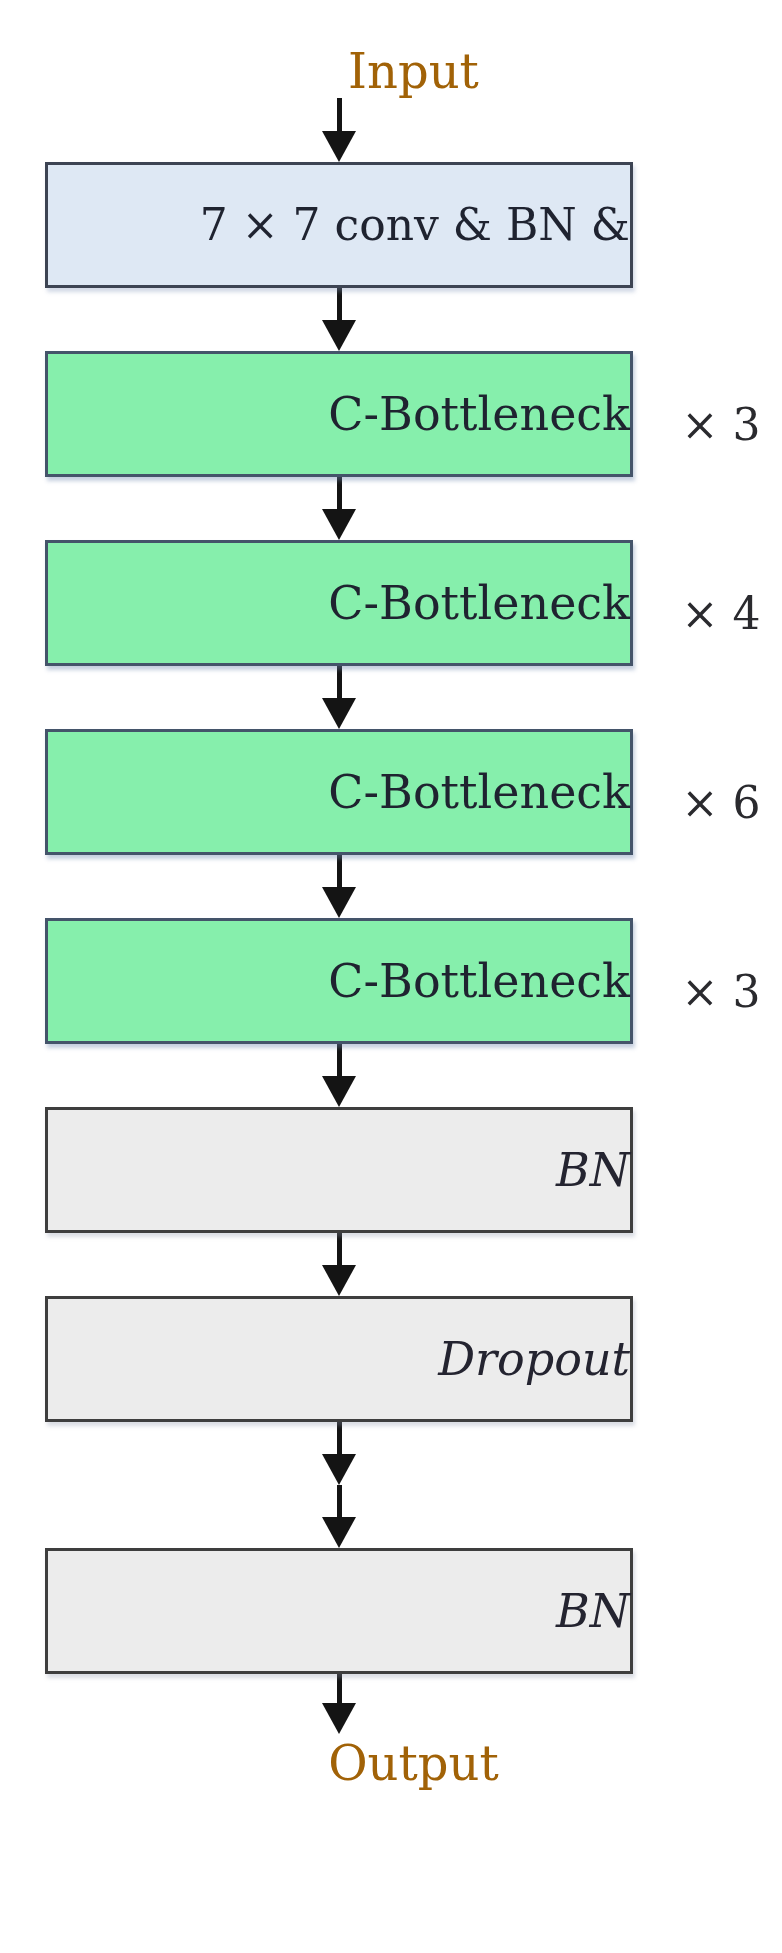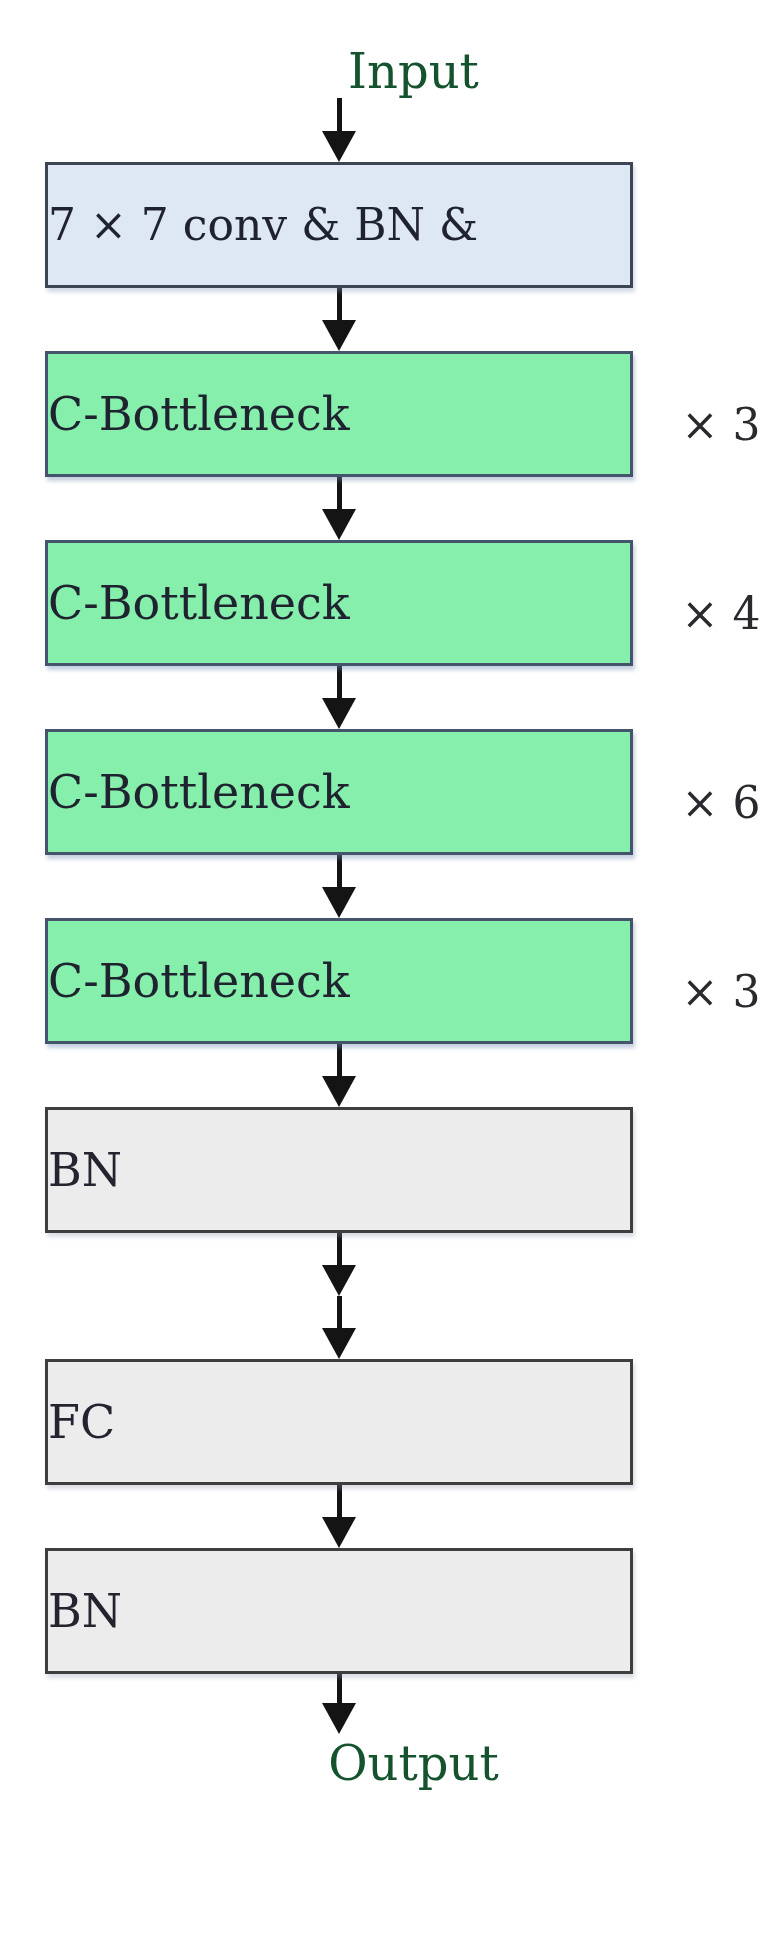--- a/index.html
+++ b/index.html
@@ -21,21 +21,21 @@
     display: flex;
     flex-direction: column;
     align-items: stretch;
   }
   
   .io-label {
     width: 588px;
     margin-left: 45px;
     text-align: center;
     font-size: 48px;
-    color: #14532d;
+    color: #a16207;
     line-height: 1.05;
   }
   .io-top {
     height: 98px;
     display: flex;
     align-items: flex-end;
     justify-content: center;
     box-sizing: border-box;
     padding-bottom: 2px;
   }
@@ -79,21 +79,21 @@
   }
   .node {
     position: absolute;
     left: 45px;
     top: 0;
     width: 588px;
     height: 126px;
     box-sizing: border-box;
     display: flex;
     flex-direction: column;
-    align-items: flex-start;
+    align-items: flex-end;
     justify-content: center;
     text-align: center;
     font-size: 46px;
     line-height: 1.15;
   }
   .node-conv {
     background: #dee8f4;
     border: 3px solid #3d4453;
     box-shadow: 2px 4px 4px rgba(130, 150, 185, 0.35);
     font-size: 44px;
@@ -104,20 +104,21 @@
     background: #86efac;
     border: 3px solid #44546a;
     box-shadow: 2px 4px 4px rgba(110, 135, 175, 0.40);
     color: #1f2330;
   }
   .node-dense {
     background: #ececec;
     border: 3px solid #3e3e3e;
     box-shadow: 2px 4px 4px rgba(140, 150, 170, 0.32);
     color: #242430;
+    font-style: italic;
   }
   .multiplier {
     position: absolute;
     left: 665px;
     top: 10px;
     width: 112px;
     height: 126px;
     display: flex;
     align-items: center;
     justify-content: center;
@@ -203,31 +204,31 @@
     <div class="node node-dense">
       <span>BN</span>
     </div>
   </div>
 
   <div class="arrow arrow-mid">
     <div class="stem"></div>
     <div class="head"></div>
   </div>
 
-
-  <div class="arrow arrow-mid">
-    <div class="stem"></div>
-    <div class="head"></div>
-  </div>
-
   <div class="row">
     <div class="node node-dense">
-      <span>FC</span>
-    </div>
-  </div>
+      <span>Dropout</span>
+    </div>
+  </div>
+
+  <div class="arrow arrow-mid">
+    <div class="stem"></div>
+    <div class="head"></div>
+  </div>
+
 
   <div class="arrow arrow-mid">
     <div class="stem"></div>
     <div class="head"></div>
   </div>
 
   <div class="row">
     <div class="node node-dense">
       <span>BN</span>
     </div>

